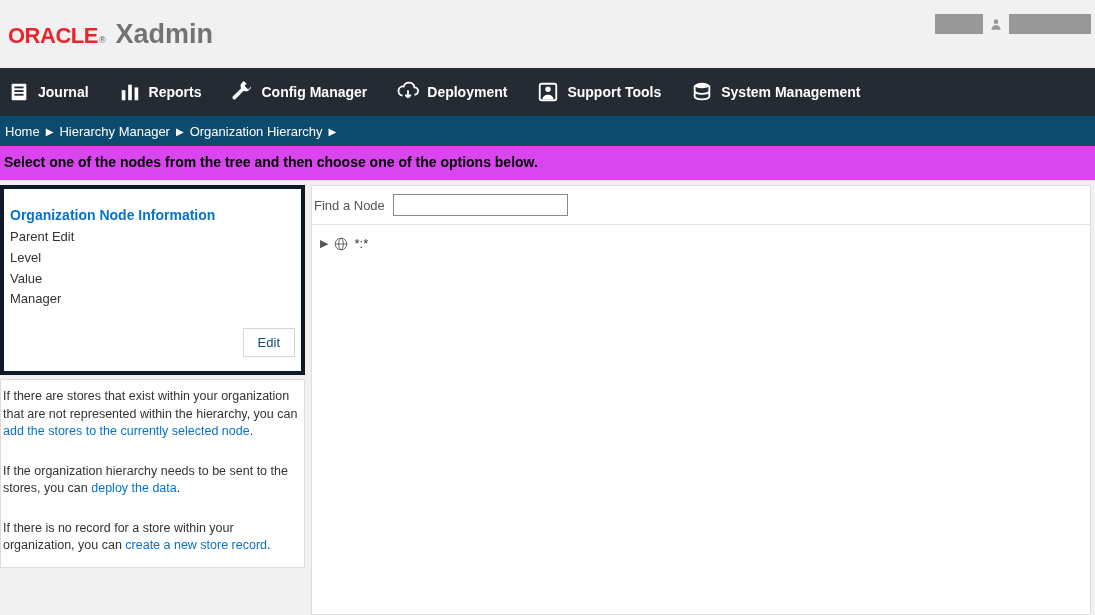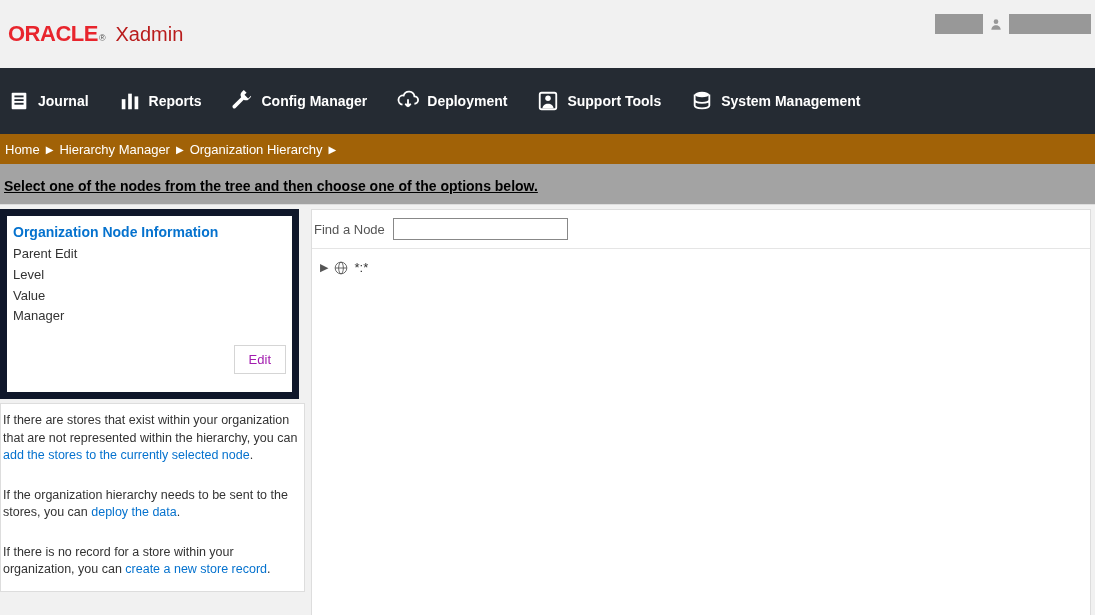--- a/index.html
+++ b/index.html
@@ -21,89 +21,88 @@
   }
   .logo { display: inline-flex; align-items: baseline; }
   .logo-oracle {
     font-family: Arial, sans-serif;
     font-weight: bold;
     font-size: 22px;
     letter-spacing: -0.5px;
     color: #e8252d;
   }
   .logo-reg { font-size: 9px; color: #555; margin-left:1px; vertical-align: top;}
-  .logo-sub { font-size: 20px; color: #b91c1c; margin-left: 10px; font-weight: 400;}
+  .logo-sub { font-size: 27px; color: #737373; margin-left: 10px; font-weight: 700;}
   .header-right {
     position: absolute;
     right: 4px;
     top: 14px;
     display: flex;
     align-items: center;
     gap: 6px;
   }
   .ph-box { background: #989898; height: 20px; }
   .ph-small { width: 48px; }
   .ph-large { width: 82px; }
   .user-ico { width: 14px; height: 16px; fill:#989898;}
   .nav {
     background: #252b33;
-    height: 66px;
+    height: 48px;
     display: flex;
     align-items: center;
     padding: 0 8px;
     gap: 30px;
   }
   .nav-item {
     display: inline-flex;
     align-items: center;
     gap: 8px;
     color: #fff;
     font-weight: bold;
     font-size: 14px;
     cursor: pointer;
   }
   .nav-item svg { width: 22px; height: 22px; fill: #fff; }
   .breadcrumb {
-    background: #a16207;
+    background: #0c4a6e;
     color: #fff;
     height: 30px;
     display: flex;
     align-items: center;
     padding: 0 2px;
     font-size: 13px;
   }
   .crumb { margin: 0 3px; }
   .crumb-sep { margin: 0 3px; font-size: 10px; }
   .instruction {
-    padding: 14px 4px 10px 4px;
+    padding: 8px 4px 10px 4px;
     font-weight: bold;
     font-size: 14px;
     color: #000;
     border-bottom: 1px solid #ddd;
-    background:#a3a3a3;
-    text-decoration:underline;
+    background:#d946ef;
   }
   .content { display: flex; }
   .sidebar {
     width: 307px;
     padding: 0;
   }
   .panel {
     background: #fff;
-    border: 7px solid #0f172a;
-    margin: 4px 8px 4px 0;
-    padding: 8px 6px;
+    border: 4px solid #0f172a;
+    margin: 4px 2px 4px 0;
+    padding: 18px 6px;
   }
   .panel-title { color: #0572ce; font-weight: bold; font-size: 14px; margin-bottom: 4px;}
   .panel-row { color: #333; line-height: 1.6; font-size: 13px;}
   .edit-row { text-align: right; padding-top: 18px;}
   .btn {
     border: 1px solid #d5d5d5;
     background: #fff;
-    color: #a21caf;
+    color: #0c4a6e;
     padding: 6px 14px;
     font-size: 13px;
     cursor: pointer;
   }
   .help-panel {
     background: #fff;
     border: 1px solid #ddd;
     margin: 0 2px 4px 0;
     padding: 8px 6px 12px 2px;
     font-size: 12.5px;

